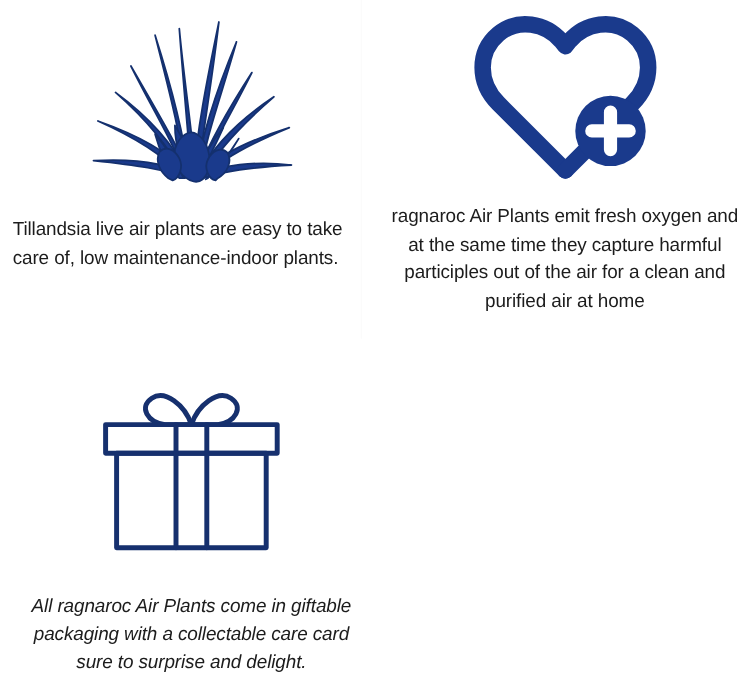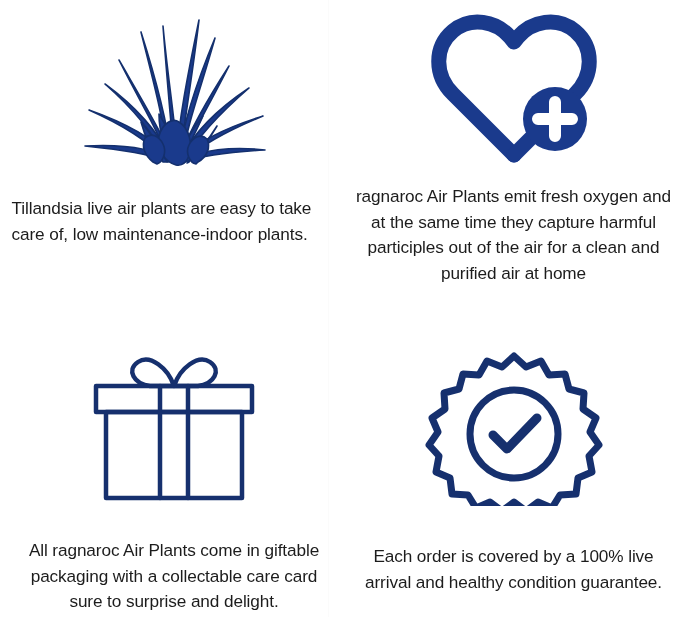--- a/index.html
+++ b/index.html
@@ -79,20 +79,21 @@
   }
   .text-tr {
     text-align: center;
     width: 321px;
     margin-top: 18px;
   }
   .text-bl {
     text-align: center;
     width: 320px;
     margin-top: 32px;
+    font-style: italic;
   }
   .text-br {
     text-align: center;
     width: 321px;
     margin-top: 38px;
   }
 </style>
 </head>
 <body>
 
@@ -171,30 +172,14 @@
           <line x1="104" y1="38" x2="104" y2="64"></line>
 
           <line x1="76" y1="64" x2="76" y2="150"></line>
           <line x1="104" y1="64" x2="104" y2="150"></line>
         </g>
       </svg>
     </div>
     <p class="feature-text text-bl">All ragnaroc Air Plants come in giftable packaging with a collectable care card sure to surprise and delight.</p>
   </div>
 
-  <div class="feature-cell cell-br">
-    <div class="icon-wrap icon-badge">
-      <svg viewBox="0 0 178 158" width="178" height="158" aria-hidden="true">
-
-        <polygon points="89,8 101,19 116,13 124,27 140,26 144,41 159,45 158,61 171,70 165,84
-                  174,97 164,108 167,124 153,130 151,146 135,147 127,160 113,154 101,163
-                  89,154 77,163 65,154 51,160 43,147 27,146 25,130 11,124 14,108 4,97
-                  13,84 7,70 20,61 19,45 34,41 38,26 54,27 62,13 77,19" fill="none" stroke="#16306e" stroke-width="7" stroke-linejoin="round"></polygon>
-
-        <circle cx="89" cy="86" r="44" fill="none" stroke="#16306e" stroke-width="7"></circle>
-
-        <path d="M68 87 L82 101 L112 70" fill="none" stroke="#16306e" stroke-width="9" stroke-linecap="round" stroke-linejoin="round"></path>
-      </svg>
-    </div>
-    <p class="feature-text text-br">Each order is covered by a 100% live arrival and healthy condition guarantee.</p>
-  </div>
 
 </div>
 
 </body></html>

